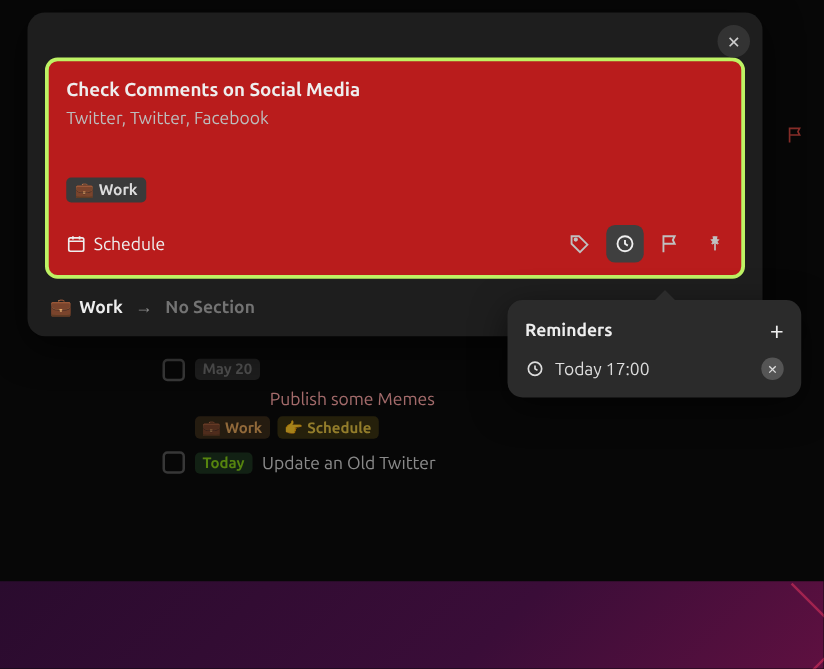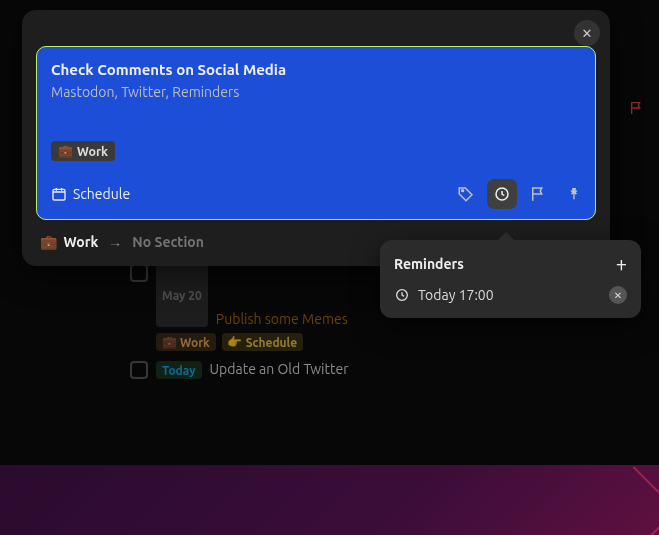--- a/index.html
+++ b/index.html
@@ -15,20 +15,21 @@
 
   
   .bg-tasks {
     position: absolute;
     top: 260px;
     left: 130px;
     right: 20px;
   }
   .task-row {
     display: flex;
+    align-items: center;
     gap: 8px;
     padding: 4px 0;
     font-size: 14px;
   }
   .task-checkbox {
     width: 18px;
     height: 18px;
     border: 2px solid #555;
     border-radius: 4px;
     flex-shrink: 0;
@@ -41,35 +42,35 @@
     display: inline-flex;
     align-items: center;
     gap: 3px;
   }
   .tag-date-past {
     background: #2d2d2d;
     color: #777;
   }
   .tag-today {
     background: #1d3320;
-    color: #0ea5e9;
+    color: #84cc16;
   }
   .tag-work {
     background: #3a2b1a;
     color: #e0a35a;
   }
   .tag-delegated {
     background: #3a3212;
     color: #e2c043;
   }
   .task-text {
     color: #d4d4d4;
   }
   .task-text-dim {
-    color: #a16207;
+    color: #fca5a5;
     margin-top: 47px;
   }
   .sub-tags {
     display: flex;
     gap: 6px;
     margin-left: 26px;
     margin-top: 2px;
     margin-bottom: 6px;
   }
 
@@ -109,22 +110,22 @@
     display: flex;
     align-items: center;
     justify-content: center;
     font-size: 13px;
     color: #ccc;
     cursor: pointer;
   }
 
   .modal-inner {
     margin: 36px 14px 0 14px;
-    background: #1d4ed8;
-    border: 1px solid #bef264;
+    background: #b91c1c;
+    border: 3px solid #bef264;
     border-radius: 10px;
     padding: 14px 6px 10px 14px;
   }
   .modal-title {
     font-size: 15px;
     font-weight: 700;
     color: #eee;
     margin-bottom: 6px;
   }
   .modal-desc {
@@ -200,21 +201,21 @@
   }
   .crumb-section {
     color: #737373;
   }
 
   
   .reminders-pop {
     position: absolute;
     top: 240px;
     right: 18px;
-    width: 261px;
+    width: 235px;
     background: #2b2b2b;
     border-radius: 12px;
     padding: 14px 14px 14px 14px;
     box-shadow: 0 8px 28px rgba(0,0,0,0.55);
     z-index: 50;
   }
   .reminders-pop::before {
     content: "";
     position: absolute;
     top: -8px;
@@ -320,21 +321,21 @@
 
 <div class="dim"></div>
 
 <div class="modal">
   <div class="close-btn">
     <span>✕</span>
   </div>
 
   <div class="modal-inner">
     <div class="modal-title">Check Comments on Social Media</div>
-    <div class="modal-desc">Mastodon, Twitter, Reminders</div>
+    <div class="modal-desc">Twitter, Twitter, Facebook</div>
 
     <span class="work-chip">
       <span class="emoji">💼</span>
       <span>Work</span>
     </span>
 
     <div class="modal-toolbar">
       <div class="schedule-left">
         <span class="icon">
           <svg width="16" height="16" viewBox="0 0 24 24" fill="none" stroke="currentColor" stroke-width="2">

